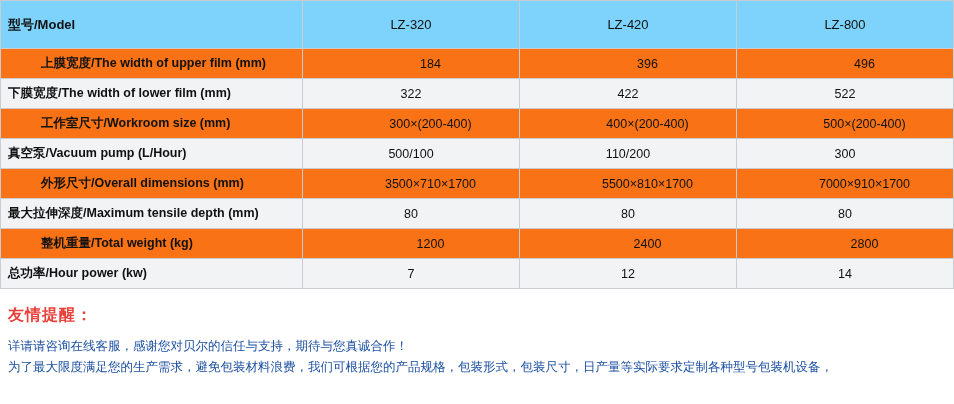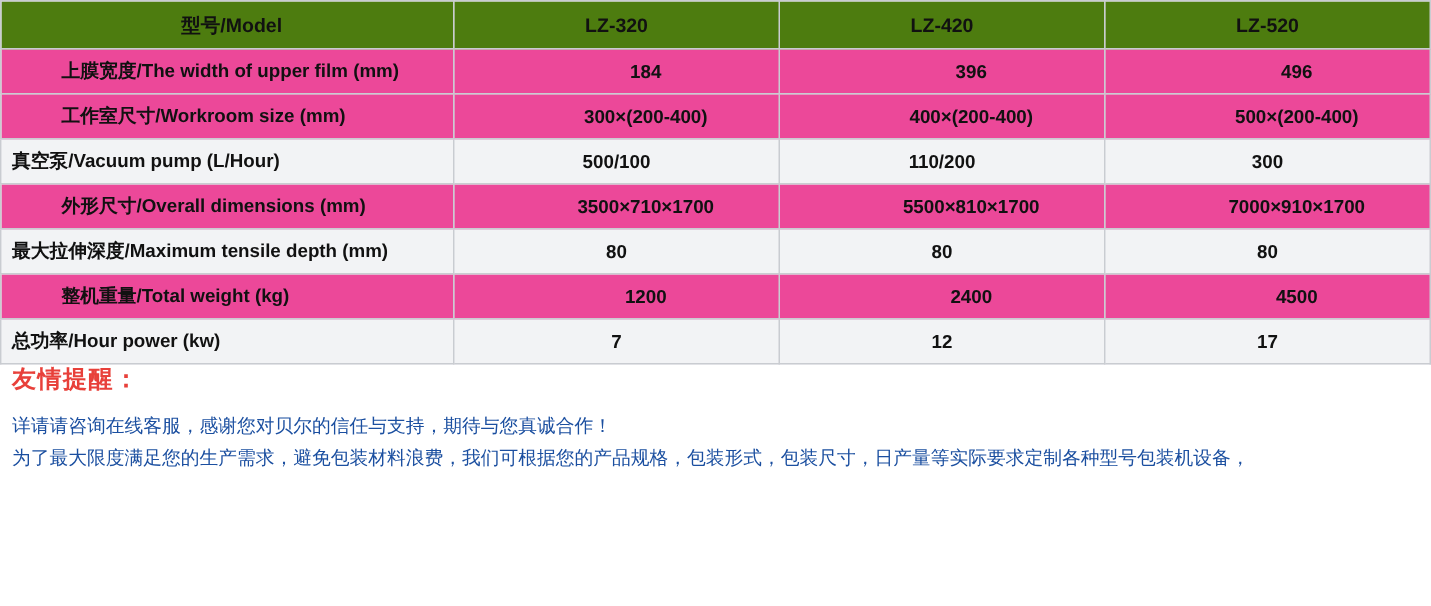--- a/index.html
+++ b/index.html
@@ -32,37 +32,37 @@
   table.spec td.label {
     width: 302px;
     padding-left: 7px;
     text-align: left;
     font-weight: bold;
     color: #111111;
   }
   table.spec td.val {
     width: 217px;
     text-align: center;
-    font-weight: bold;
+    font-weight: normal;
     color: #111111;
   }
   table.spec tr.head td {
-    background: #4d7c0f;
-    height: 32px;
+    background: #7dd3fc;
+    height: 48px;
     font-size: 13px;
-    text-align: center;
   }
   table.spec tr.alt td {
     background: #f2f3f5;
   }
   table.spec tr.plain td {
-    background: #ec4899;
+    background: #f97316;
     padding-left: 40px;
   }
   .notice {
+    margin-top: 16px;
     padding-left: 8px;
   }
   .notice-title {
     color: #e8403a;
     font-size: 16px;
     font-weight: bold;
     letter-spacing: 1px;
     margin-bottom: 10px;
   }
   .notice-line {
@@ -76,30 +76,36 @@
 <body>
 
 <div class="wrap">
 
   <table class="spec">
     <tbody>
       <tr class="head">
         <td class="label">型号/Model</td>
         <td class="val">LZ-320</td>
         <td class="val">LZ-420</td>
-        <td class="val">LZ-520</td>
+        <td class="val">LZ-800</td>
       </tr>
 
       <tr class="plain">
         <td class="label">上膜宽度/The width of upper film (mm)</td>
         <td class="val">184</td>
         <td class="val">396</td>
         <td class="val">496</td>
       </tr>
 
+      <tr class="alt">
+        <td class="label">下膜宽度/The width of lower film (mm)</td>
+        <td class="val">322</td>
+        <td class="val">422</td>
+        <td class="val">522</td>
+      </tr>
 
       <tr class="plain">
         <td class="label">工作室尺寸/Workroom size (mm)</td>
         <td class="val">300×(200-400)</td>
         <td class="val">400×(200-400)</td>
         <td class="val">500×(200-400)</td>
       </tr>
 
       <tr class="alt">
         <td class="label">真空泵/Vacuum pump (L/Hour)</td>
@@ -119,28 +125,28 @@
         <td class="label">最大拉伸深度/Maximum tensile depth (mm)</td>
         <td class="val">80</td>
         <td class="val">80</td>
         <td class="val">80</td>
       </tr>
 
       <tr class="plain">
         <td class="label">整机重量/Total weight (kg)</td>
         <td class="val">1200</td>
         <td class="val">2400</td>
-        <td class="val">4500</td>
+        <td class="val">2800</td>
       </tr>
 
       <tr class="alt">
         <td class="label">总功率/Hour power (kw)</td>
         <td class="val">7</td>
         <td class="val">12</td>
-        <td class="val">17</td>
+        <td class="val">14</td>
       </tr>
     </tbody>
   </table>
 
   <div class="notice">
     <div class="notice-title">友情提醒：</div>
     <div class="notice-line">详请请咨询在线客服，感谢您对贝尔的信任与支持，期待与您真诚合作！</div>
     <div class="notice-line">为了最大限度满足您的生产需求，避免包装材料浪费，我们可根据您的产品规格，包装形式，包装尺寸，日产量等实际要求定制各种型号包装机设备，</div>
   </div>
 

